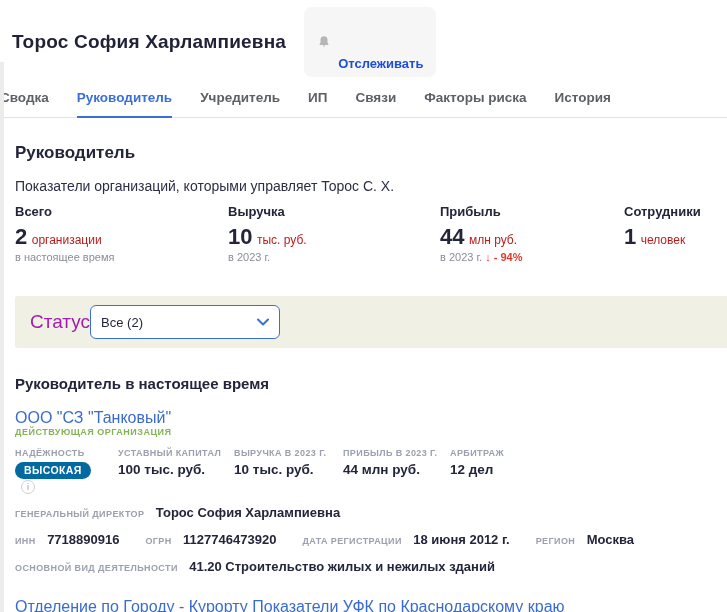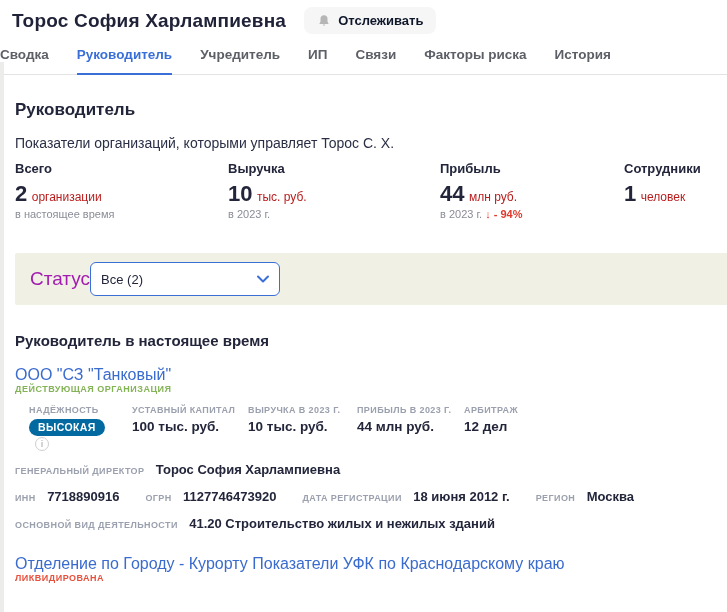--- a/index.html
+++ b/index.html
@@ -15,21 +15,21 @@
     background: #ececea;
   }
   
   .header { display: flex; align-items: center; padding: 7px 12px 2px 12px; gap: 18px; }
   .page-title { font-size: 19px; font-weight: 700; color: #202338; letter-spacing: .2px; }
   .follow-btn {
     display: inline-flex; align-items: center; gap: 7px;
     background: #f6f6f6; border: none; border-radius: 8px;
     padding: 6px 13px; cursor: pointer;
   }
-  .follow-btn .label { color: #0f172a; font-size: 13px; font-weight: 700; }
+  .follow-btn .label { color: #1d4ed8; font-size: 13px; font-weight: 700; margin-top: 43px; }
   
   .tabs { display: flex; gap: 28px; padding: 2px 14px 0 0; border-bottom: 1px solid #e3e3e3; }
   .tab {
     font-size: 13.5px; font-weight: 700; color: #5c5f66;
     padding: 9px 0 11px 0; text-decoration: none; cursor: pointer; white-space: nowrap;
   }
   .tab.active { color: #3a6fd8; border-bottom: 2px solid #3a6fd8; margin-bottom: -1px; }
   
   main { padding-left: 15px; }
   .section-title { margin-top: 25px; font-size: 17px; font-weight: 700; color: #23263b; }
@@ -57,21 +57,21 @@
     display: flex; align-items: center; justify-content: space-between;
     padding: 16px 10px; font-size: 13px; color: #23263b; cursor: pointer;
   }
   
   .list-title { margin-top: 27px; font-size: 15px; font-weight: 700; color: #23263b; }
   .company { margin-top: 17px; }
   .company-name { font-size: 16px; color: #3a6bce; text-decoration: none; font-weight: 500; cursor: pointer; }
   .company-status { font-size: 9px; font-weight: 700; letter-spacing: .5px; }
   .company-status.green { color: #84b356; }
   .company-status.red { color: #e8503c; }
-  .metrics { display: flex; margin-top: 11px; margin-left: 14px; }
+  .metrics { display: flex; margin-top: 11px; }
   .metric { padding-right: 12px; }
   .m-label { font-size: 9px; color: #9ba0ae; letter-spacing: .4px; font-weight: 600; white-space: nowrap; }
   .m-value { margin-top: 4px; font-size: 13.5px; font-weight: 600; color: #23263b; }
   .badge {
     display: inline-block; padding: 2px 9px 3px 9px; border-radius: 10px;
     color: #fff; font-size: 10.5px; font-weight: 700; letter-spacing: .4px;
   }
   .badge.green { background: #0369a1; }
   .info-icon {
     display: inline-block; width: 14px; height: 14px; border: 1px solid #cfcfcf;

